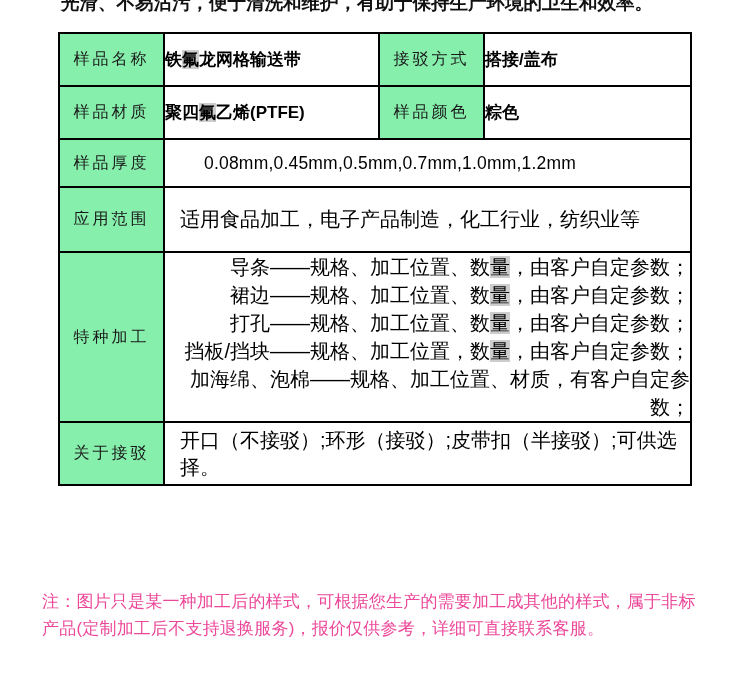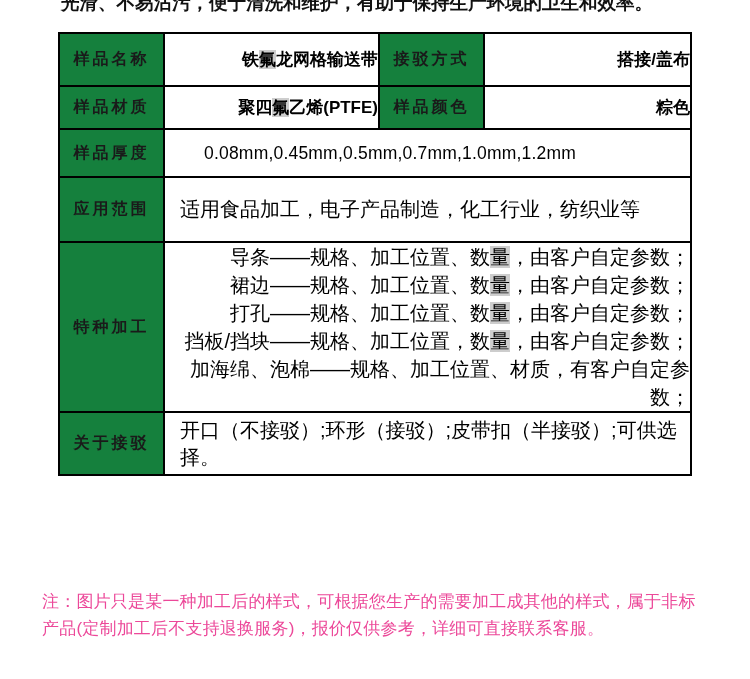--- a/index.html
+++ b/index.html
@@ -37,45 +37,45 @@
     vertical-align: middle;
   }
   td.title-cell {
     height: 56px;
     text-align: center;
     font-size: 26px;
     font-weight: 700;
     letter-spacing: 2px;
   }
   th.label {
-    background: #15803d;
-    font-weight: 700;
+    background: #86efac;
+    font-weight: 400;
     font-size: 16px;
     letter-spacing: 3px;
     text-align: center;
     color: #1a1a1a;
   }
   td.val-center {
-    text-align: right;
+    text-align: left;
     font-weight: 700;
     font-size: 17px;
   }
   td.val-left {
     text-align: left;
     font-size: 20px;
     padding-left: 15px;
   }
   td.thickness {
     padding-left: 39px;
     font-size: 17.5px;
     letter-spacing: 0.2px;
     margin-top: 32px;
   }
   .r1 { height: 53px; }
-  .r2 { height: 43px; }
+  .r2 { height: 53px; }
   .r3 { height: 48px; }
   .r4 { height: 65px; }
   .r5 { height: 168px; }
   .r6 { height: 63px; }
   .multiline div { line-height: 28px; text-align: right; }
   span.hl { background: #cdcdcd; }
 
   
   .footnote {
     position: absolute;

